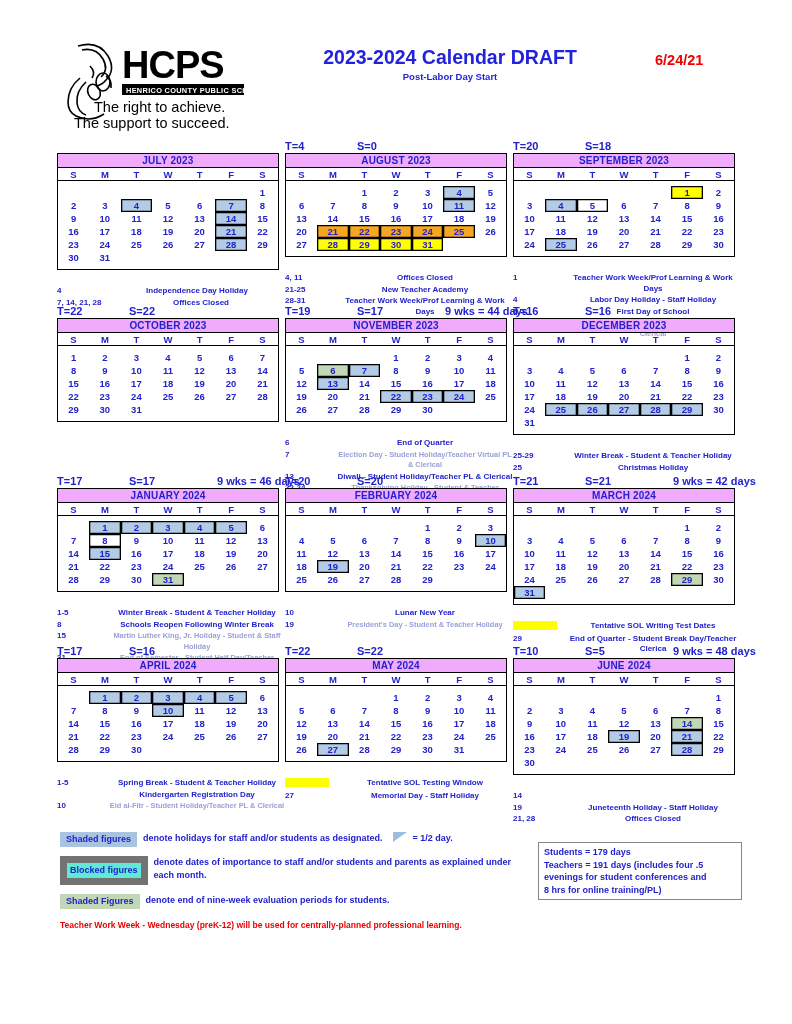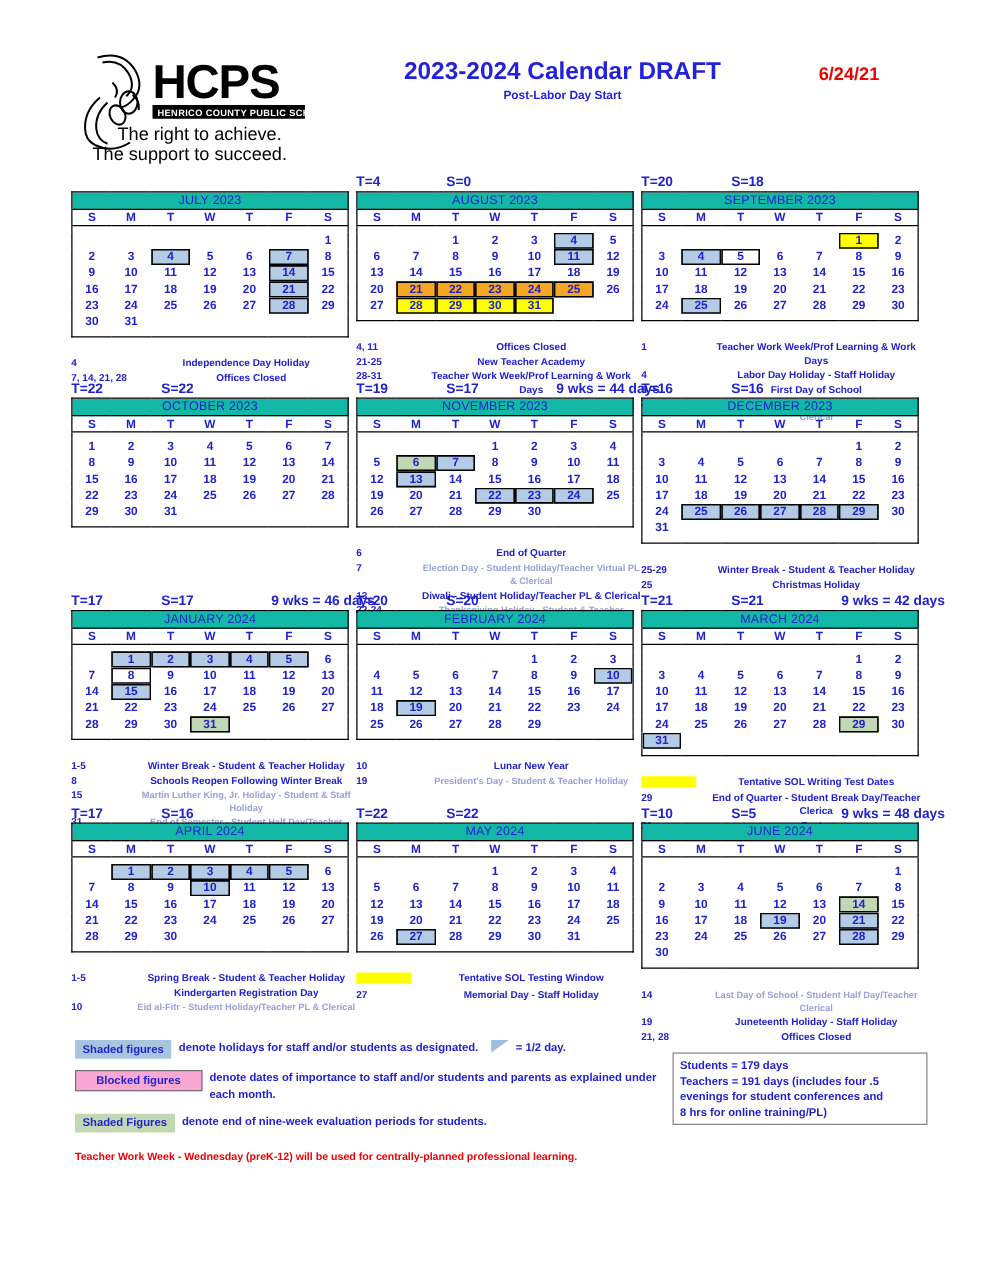--- a/index.html
+++ b/index.html
@@ -22,22 +22,22 @@
   .row{position:relative;height:165px;}
   .month{position:absolute;width:222px;}
   .c0{left:57px;} .c1{left:285px;} .c2{left:513px;}
 
   .ts{height:13px;font-size:11px;font-weight:bold;color:#2222cc;position:relative;}
   .ts span{position:absolute;white-space:nowrap;}
   .ts .t{left:0px;} .ts .s{left:72px;} .ts .w{left:160px;}
 
   table.cal{border-collapse:collapse;width:222px;border:1.4px solid #000;table-layout:fixed;}
   table.cal td,table.cal th{padding:0;margin:0;}
-  .mname{background:#14b8a6;border-bottom:1.2px solid #000;text-align:center;
-         font-size:10px;font-weight:normal;color:#2222cc;height:13px;letter-spacing:.2px;}
+  .mname{background:#f0abfc;border-bottom:1.2px solid #000;text-align:center;
+         font-size:10px;font-weight:bold;color:#2222cc;height:13px;letter-spacing:.2px;}
   .dow td{text-align:center;font-size:9.5px;font-weight:bold;color:#2222cc;height:12px;
           border-bottom:1.4px solid #000;}
   .day{text-align:center;font-size:9.5px;font-weight:bold;color:#2222cc;height:13px;
        position:relative;}
   .spacer{height:5px;}
   .spacerb{height:5px;}
 
   
   .f-blue  {background:#b3cbe5;}
   .f-orange{background:#f5a623;}
@@ -57,21 +57,21 @@
   .note.faint .d{color:#2222cc;font-size:8px;}
   .swatch-yellow{display:inline-block;width:44px;height:9px;background:#ffff00;
                  vertical-align:-1px;}
 
   
   .legend{position:absolute;left:60px;top:832px;width:470px;font-size:9px;
           font-weight:bold;color:#2222cc;}
   .lg-row{display:flex;align-items:flex-start;margin-bottom:9px;line-height:13px;}
   .lg-tag{padding:1px 6px;white-space:nowrap;margin-right:6px;}
   .tag-blue{background:#a8c4e0;}
-  .tag-box{border:1px solid #737373;background:#f9a8d4;padding:1px 16px;}
+  .tag-box{border:7px solid #737373;background:#5eead4;padding:1px 3px;}
   .tag-green{background:#c2d8b4;}
   .halfday{display:inline-block;width:0;height:0;margin:0 6px 0 10px;
            border-top:10px solid #9bbde0;border-right:14px solid transparent;
            vertical-align:-2px;}
   .teacher-note{position:absolute;left:60px;top:920px;font-size:8.5px;
                 font-weight:bold;color:#ee0000;}
 
   .summary{position:absolute;left:538px;top:842px;width:192px;border:1px solid #888;
            padding:3px 5px;font-size:9px;font-weight:bold;color:#2222cc;line-height:12.5px;
            background:#fff;}
@@ -1171,21 +1171,20 @@
               <td class="day"></td>
             </tr>
             <tr>
               <td class="spacerb" colspan="7"></td>
             </tr>
           </tbody>
         </table>
         <div class="notes">
           <div class="note faint">
             <span class="d">14</span>
-            <span class="x">Last Day of School - Student Half Day/Teacher Clerical</span>
           </div>
           <div class="note">
             <span class="d">19</span>
             <span class="x">Juneteenth Holiday - Staff Holiday</span>
           </div>
           <div class="note">
             <span class="d">21, 28</span>
             <span class="x">Offices Closed</span>
           </div>
         </div>

